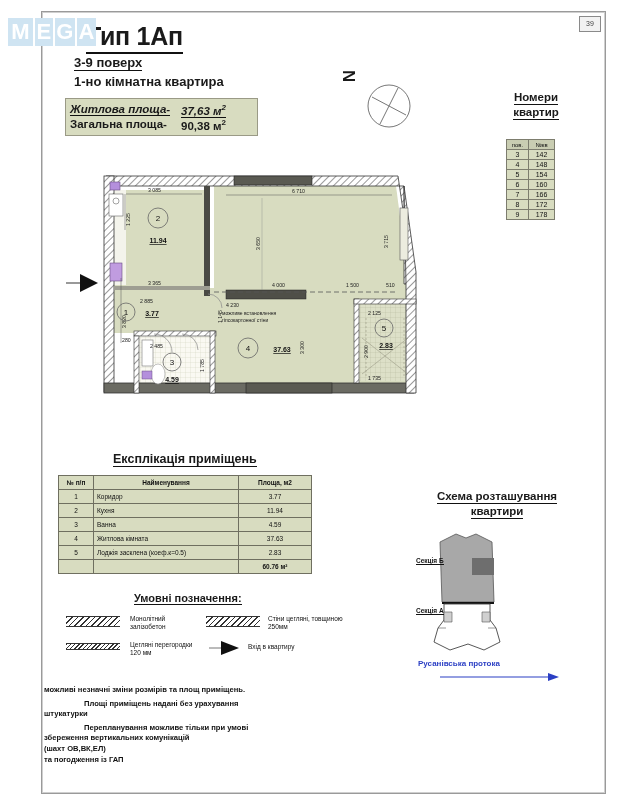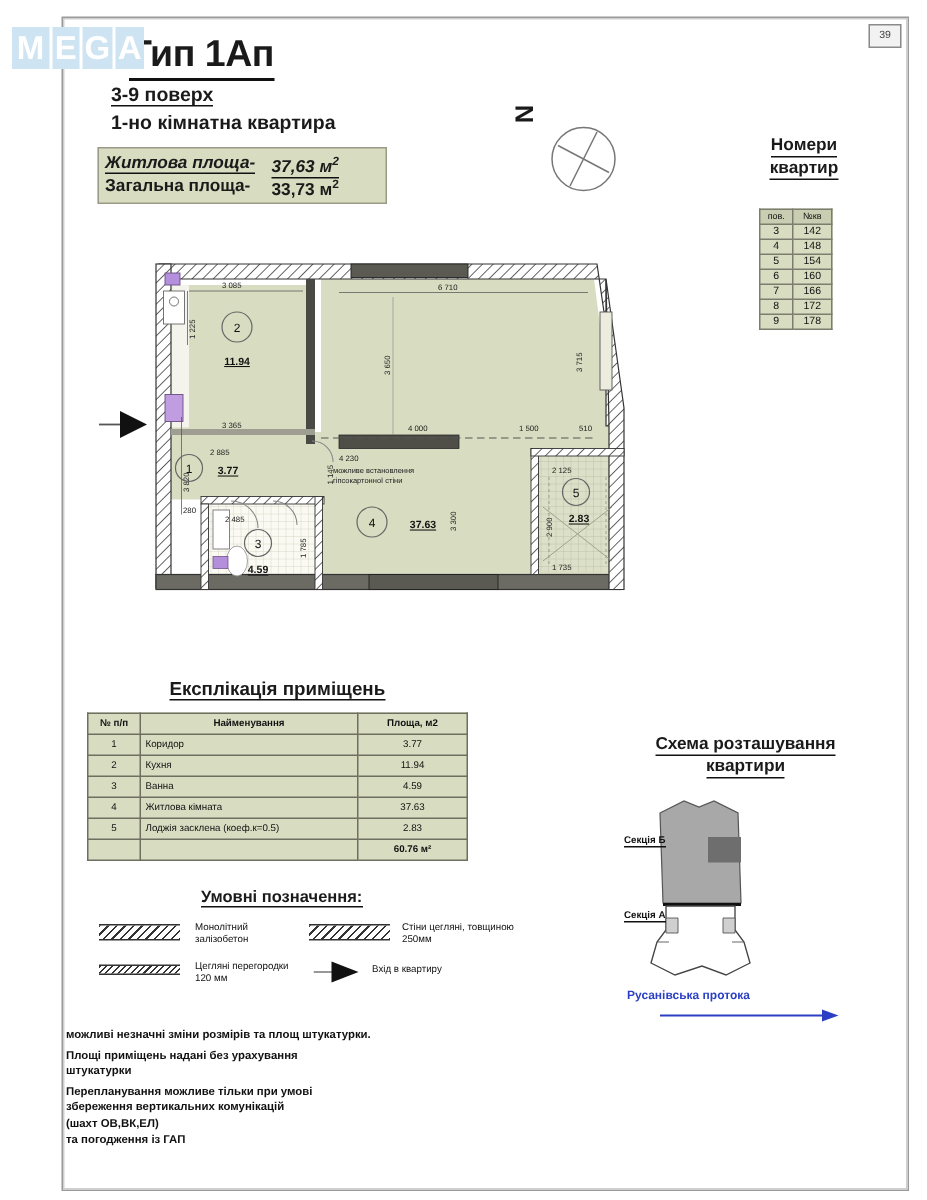--- a/index.html
+++ b/index.html
@@ -124,21 +124,21 @@
     position:absolute;left:418px;top:659px;width:168px;
     font-size:8px;font-weight:bold;color:#2b3fc4;
   }
   #river-arrow{position:absolute;left:440px;top:672px;width:120px;height:10px;}
   
   #notes{
     position:absolute;left:44px;top:685px;width:330px;
     font-size:7.6px;line-height:10.6px;color:#111;font-weight:bold;
   }
   #notes p{margin:0;}
-  #notes .gap{margin-top:3px;}
+  #notes .gap{margin-top:3px;margin-left:40px;}
   
   .dim{font-size:5.2px;fill:#222;font-family:"Liberation Sans",sans-serif;}
   .dimv{font-size:5.2px;fill:#222;font-family:"Liberation Sans",sans-serif;}
   .rmnum{font-size:8px;fill:#111;font-family:"Liberation Sans",sans-serif;text-anchor:middle;}
   .rmarea{font-size:7px;fill:#111;font-family:"Liberation Sans",sans-serif;text-anchor:middle;
     font-weight:bold;text-decoration:underline;}
   .note-s{font-size:5px;fill:#222;font-family:"Liberation Sans",sans-serif;}
 </style>
 </head>
 <body>
@@ -156,21 +156,21 @@
 </div>
 
 <div id="title-type">Тип 1Ап</div>
 <div id="title-floors">3-9 поверх</div>
 <div id="title-rooms">1-но кімнатна квартира</div>
 
 <div id="area-box">
   <div class="row lbl r1 under">Житлова площа-</div>
   <div class="row val r1 under"><span>37,63 м</span><span class="sup">2</span></div>
   <div class="row lbl r2">Загальна площа-</div>
-  <div class="row val r2"><span>33,73 м</span><span class="sup">2</span></div>
+  <div class="row val r2"><span>90,38 м</span><span class="sup">2</span></div>
 </div>
 
 <div id="compass-n">N</div>
 <svg id="compass" width="46" height="46" viewBox="0 0 46 46">
   <circle cx="23" cy="23" r="21" fill="none" stroke="#777" stroke-width="1"></circle>
   <line x1="6" y1="14" x2="40" y2="32" stroke="#777" stroke-width="1"></line>
   <line x1="14" y1="41" x2="32" y2="5" stroke="#777" stroke-width="1"></line>
 </svg>
 
 <div id="nums-title">
@@ -449,20 +449,20 @@
 </svg>
 <div class="sect-lbl" style="left:416px;top:557px;">Секція Б</div>
 <div class="sect-lbl" style="left:416px;top:607px;">Секція А</div>
 <div id="river">Русанівська протока</div>
 <svg id="river-arrow" width="120" height="10" viewBox="0 0 120 10">
   <line x1="0" y1="5" x2="110" y2="5" stroke="#2b3fc4" stroke-width="1.2"></line>
   <polygon points="108,1 119,5 108,9" fill="#2b3fc4"></polygon>
 </svg>
 
 <div id="notes">
-  <p>можливі незначні зміни  розмірів та площ штукатурки.</p>
+  <p>можливі незначні зміни  розмірів та площ приміщень.</p>
   <p class="gap">Площі приміщень надані без урахування</p>
   <p>штукатурки</p>
   <p class="gap">Перепланування можливе тільки при умові</p>
   <p>збереження вертикальних комунікацій</p>
   <p> (шахт ОВ,ВК,ЕЛ)</p>
   <p>та погодження із ГАП</p>
 </div>
 
 </body></html>

